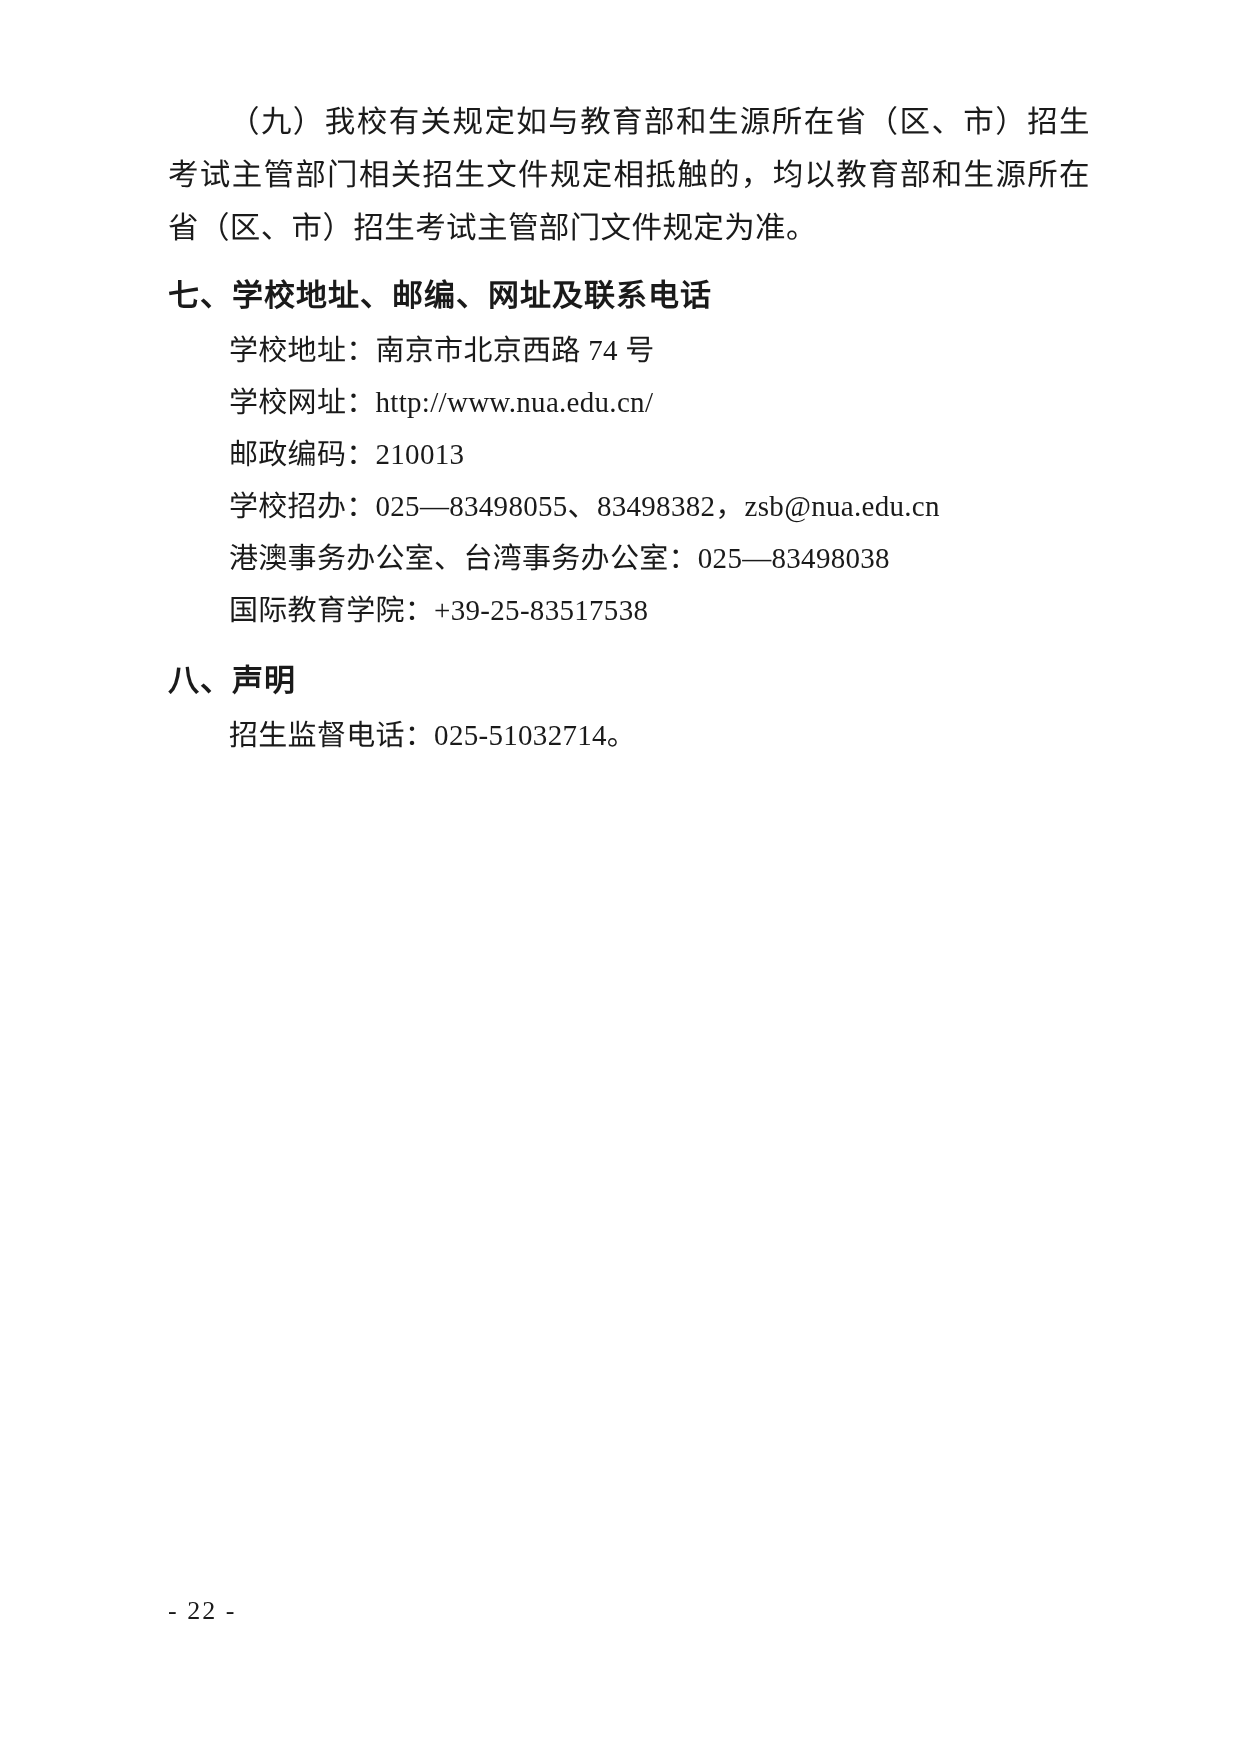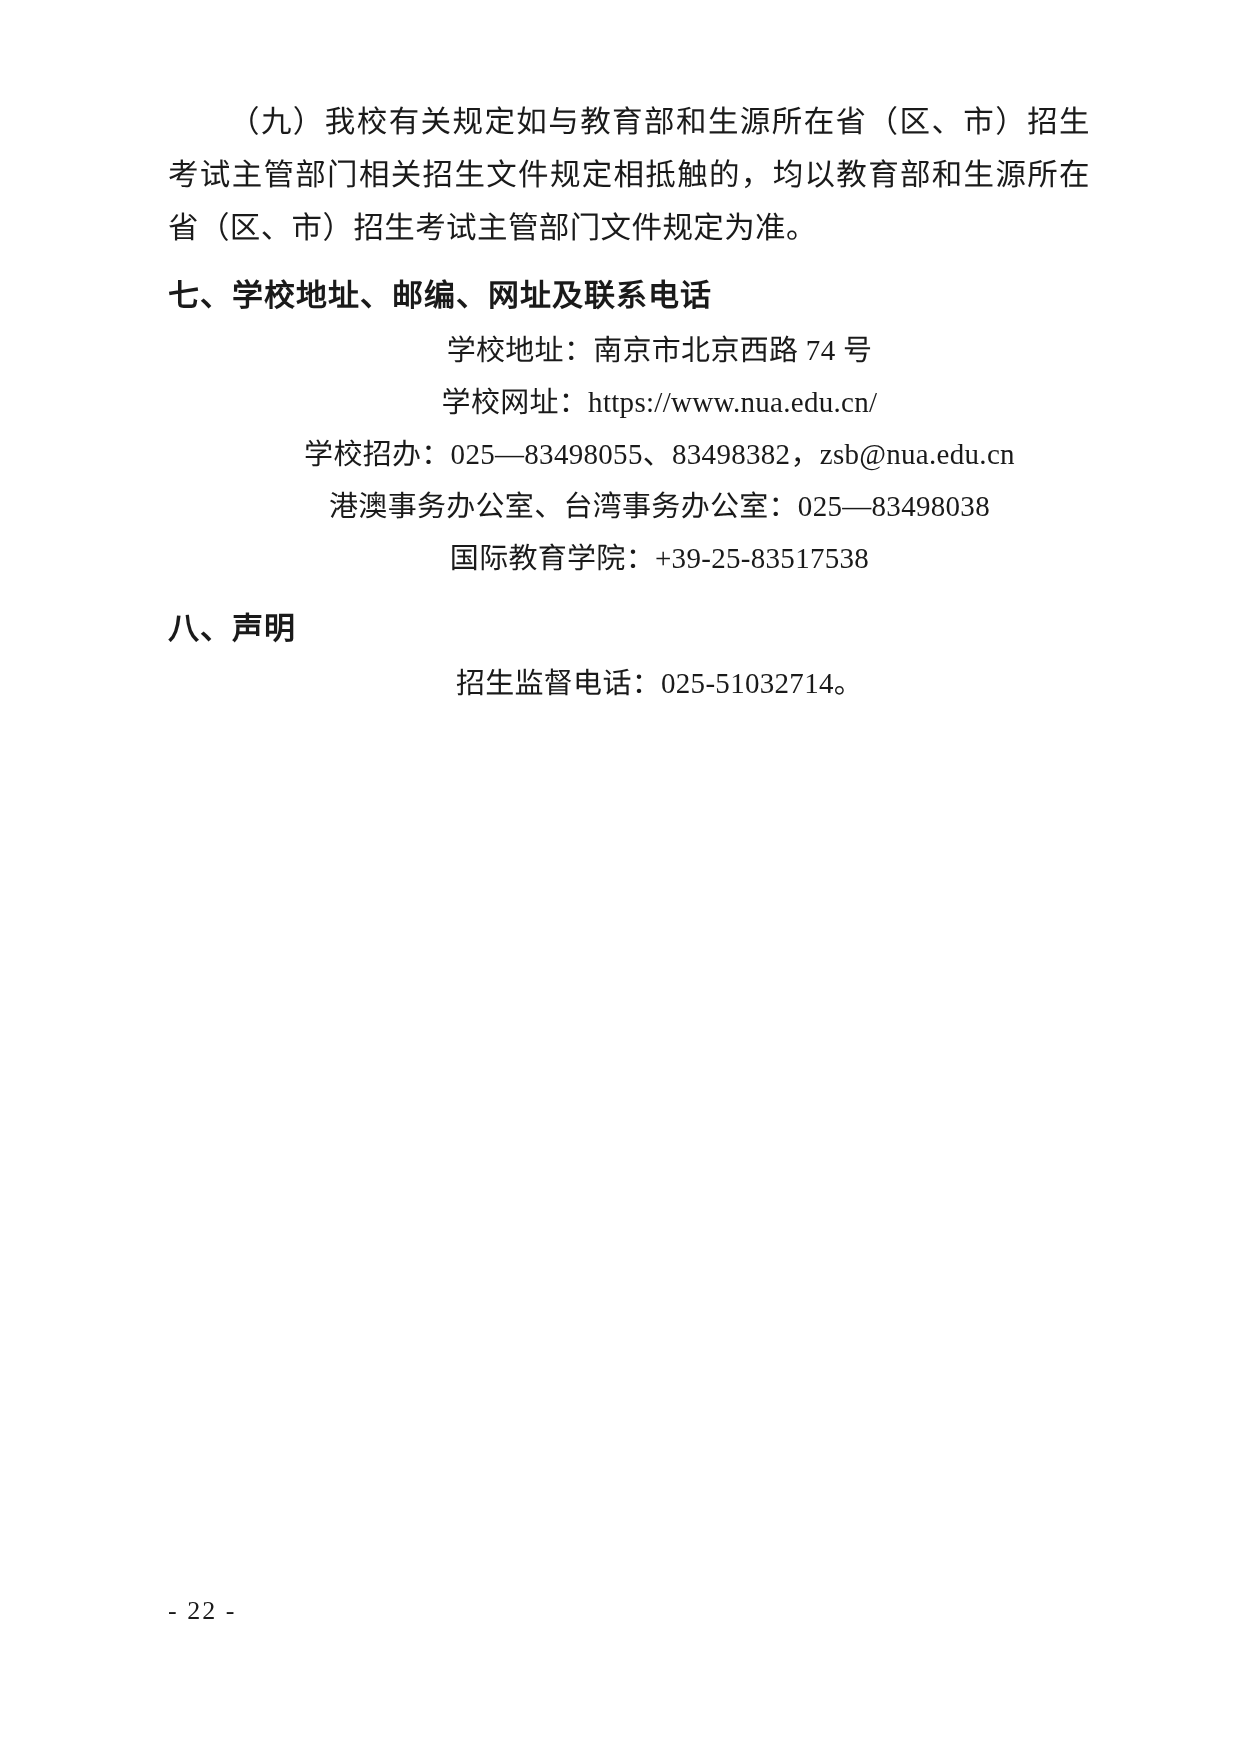--- a/index.html
+++ b/index.html
@@ -46,21 +46,20 @@
     font-family: Liberation Serif, serif;
   }
   
   .info-line {
     font-size: 29px;
     line-height: 52px;
     margin: 0;
     padding-left: 61px;
     white-space: nowrap;
     letter-spacing: 0.3px;
-    text-align: center;
   }
   .block-gap-sm { height: 6px; }
   .block-gap-md { height: 10px; }
   .footer {
     position: absolute;
     left: 168px;
     bottom: 128px;
     font-size: 26px;
     letter-spacing: 2px;
     color: #1a1a1a;
@@ -74,21 +73,22 @@
 <div class="page">
 
   <p class="para">（九）我校有关规定如与教育部和生源所在省（区、市）招生考试主管部门相关招生文件规定相抵触的，均以教育部和生源所在省（区、市）招生考试主管部门文件规定为准。</p>
 
 
   <div class="block-gap-sm"></div>
 
   <h2 class="heading">七、学校地址、邮编、网址及联系电话</h2>
 
   <p class="info-line">学校地址：南京市北京西路 74 号</p>
-  <p class="info-line">学校网址：https://www.nua.edu.cn/</p>
+  <p class="info-line">学校网址：http://www.nua.edu.cn/</p>
+  <p class="info-line">邮政编码：210013</p>
   <p class="info-line">学校招办：025—83498055、83498382，zsb@nua.edu.cn</p>
   <p class="info-line">港澳事务办公室、台湾事务办公室：025—83498038</p>
   <p class="info-line">国际教育学院：+39-25-83517538</p>
 
   <div class="block-gap-md"></div>
 
   <h2 class="heading">八、声明</h2>
 
 
   <p class="info-line">招生监督电话：025-51032714。</p>

